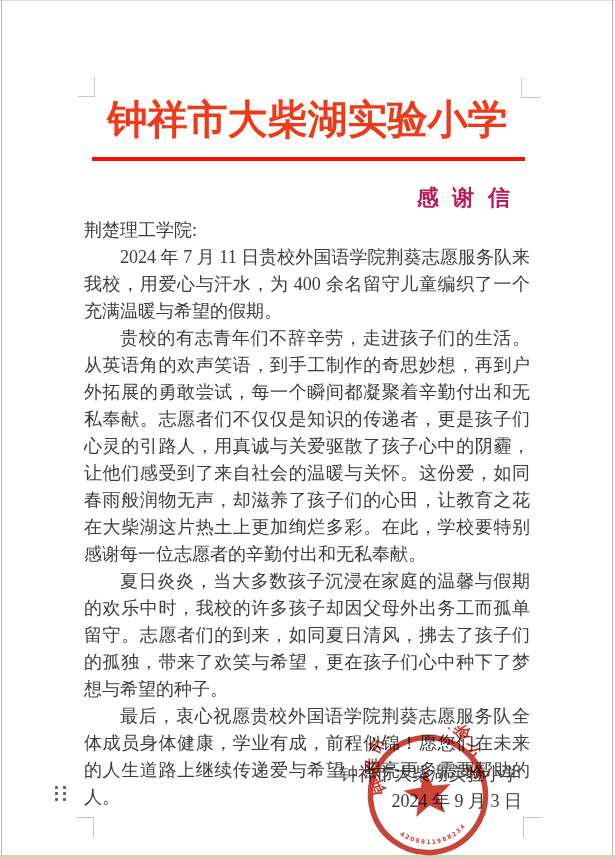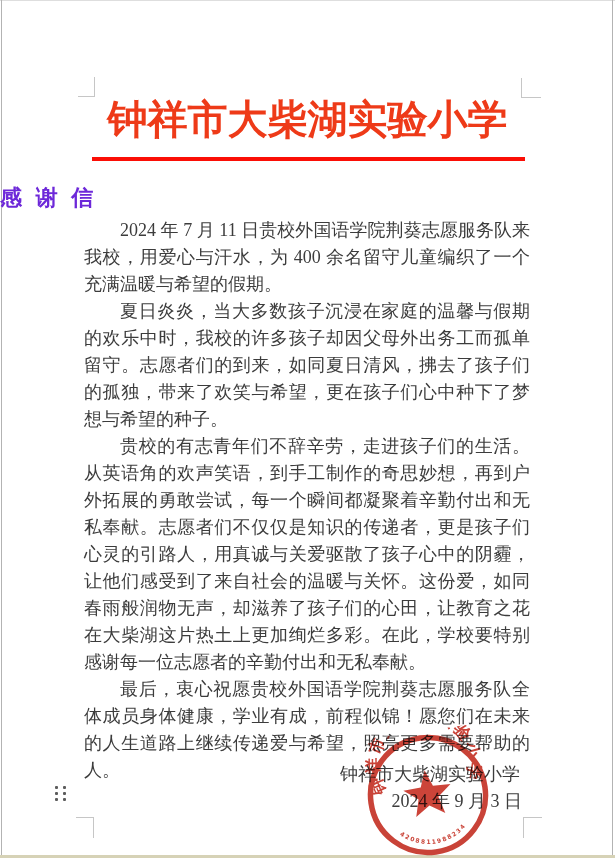--- a/index.html
+++ b/index.html
@@ -23,22 +23,22 @@
   .dots{position:absolute;left:55px;top:786px;display:grid;grid-template-columns:4px 4px;grid-gap:3px 4px;}
   .dots span{width:3px;height:3px;background:#5c5c5c;border-radius:1px;}
   
   .letterhead{
     position:absolute;left:0;top:96px;width:615px;margin:0;text-align:center;
     font-size:40px;line-height:48px;font-weight:bold;color:#ee3a18;
     font-family:"Liberation Serif",serif;letter-spacing:0px;
   }
   .divider{position:absolute;left:92px;top:157px;width:433px;height:4px;background:#fb0e06;}
   .doc-title{
-    position:absolute;left:0;top:184px;width:513px;margin:0;text-align:left;
-    font-size:22px;line-height:28px;font-weight:bold;color:#6d28d9;
+    position:absolute;left:0;top:184px;width:513px;margin:0;text-align:right;
+    font-size:22px;line-height:28px;font-weight:bold;color:#be185d;
     font-family:"DejaVu Sans",sans-serif;letter-spacing:3px;
   }
   
   .body{
     position:absolute;left:84px;top:217px;width:446px;
     font-size:18px;line-height:27px;color:#3c3c3c;text-align:justify;
   }
   .body p{margin:0;}
   .body p.para{text-indent:2em;}
   .signature{
@@ -85,23 +85,24 @@
       <span></span>
       <span></span>
       <span></span>
   </div>
 
   <h1 class="letterhead">钟祥市大柴湖实验小学</h1>
   <div class="divider"></div>
   <h2 class="doc-title">感 谢 信</h2>
 
   <div class="body">
+    <p class="salutation">荆楚理工学院:</p>
     <p class="para">2024 年 7 月 11 日贵校外国语学院荆葵志愿服务队来我校，用爱心与汗水，为 400 余名留守儿童编织了一个充满温暖与希望的假期。</p>
+    <p class="para">贵校的有志青年们不辞辛劳，走进孩子们的生活。从英语角的欢声笑语，到手工制作的奇思妙想，再到户外拓展的勇敢尝试，每一个瞬间都凝聚着辛勤付出和无私奉献。志愿者们不仅仅是知识的传递者，更是孩子们心灵的引路人，用真诚与关爱驱散了孩子心中的阴霾，让他们感受到了来自社会的温暖与关怀。这份爱，如同春雨般润物无声，却滋养了孩子们的心田，让教育之花在大柴湖这片热土上更加绚烂多彩。在此，学校要特别感谢每一位志愿者的辛勤付出和无私奉献。</p>
     <p class="para">夏日炎炎，当大多数孩子沉浸在家庭的温馨与假期的欢乐中时，我校的许多孩子却因父母外出务工而孤单留守。志愿者们的到来，如同夏日清风，拂去了孩子们的孤独，带来了欢笑与希望，更在孩子们心中种下了梦想与希望的种子。</p>
-    <p class="para">贵校的有志青年们不辞辛劳，走进孩子们的生活。从英语角的欢声笑语，到手工制作的奇思妙想，再到户外拓展的勇敢尝试，每一个瞬间都凝聚着辛勤付出和无私奉献。志愿者们不仅仅是知识的传递者，更是孩子们心灵的引路人，用真诚与关爱驱散了孩子心中的阴霾，让他们感受到了来自社会的温暖与关怀。这份爱，如同春雨般润物无声，却滋养了孩子们的心田，让教育之花在大柴湖这片热土上更加绚烂多彩。在此，学校要特别感谢每一位志愿者的辛勤付出和无私奉献。</p>
     <p class="para">最后，衷心祝愿贵校外国语学院荆葵志愿服务队全体成员身体健康，学业有成，前程似锦！愿您们在未来的人生道路上继续传递爱与希望，照亮更多需要帮助的人。</p>
   </div>
 
   <div class="signature">钟祥市大柴湖实验小学</div>
   <div class="sign-date">2024 年 9 月 3 日</div>
 
   <svg class="seal" viewBox="0 0 128 128">
     <defs>
       <path id="arcTop" d="M 21.71 48.61 A 45 45 0 1 1 106.29 48.61" fill="none"></path>
       <path id="arcBottom" d="M 20.34 86.25 A 49 49 0 0 0 107.66 86.25" fill="none"></path>

